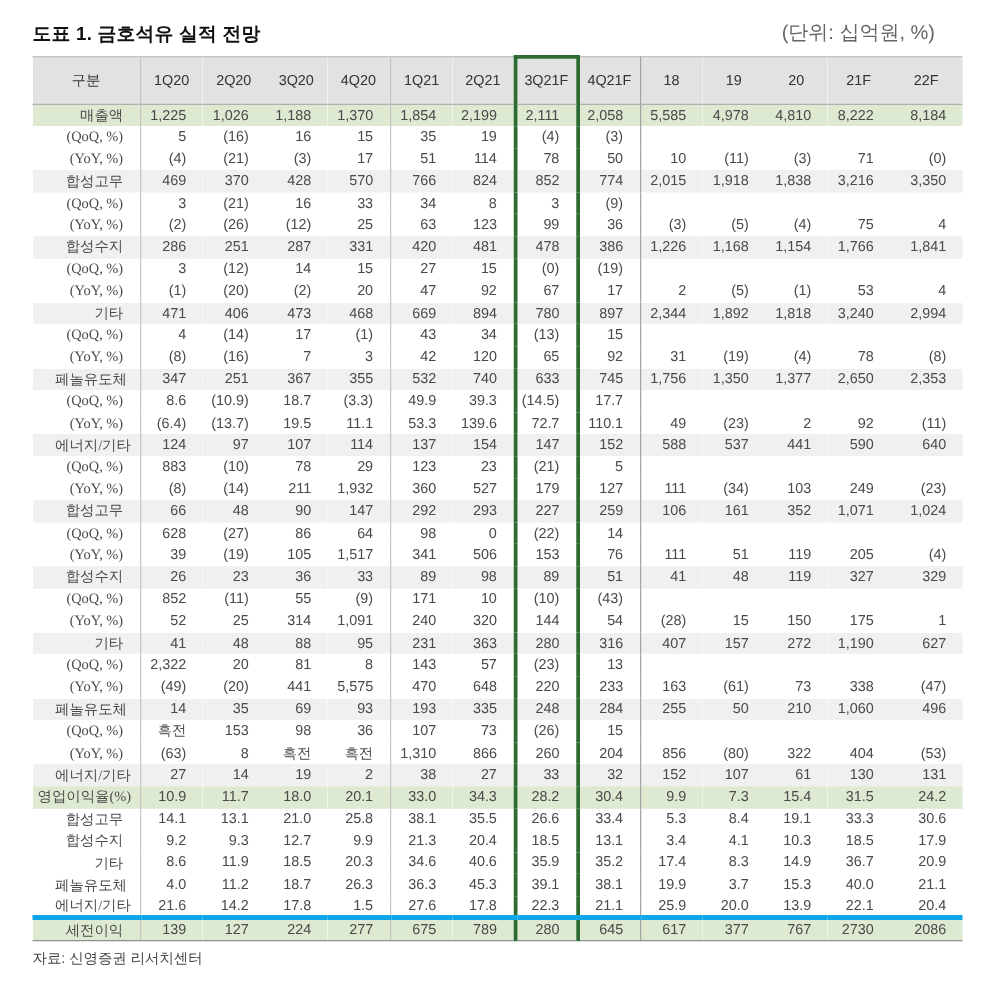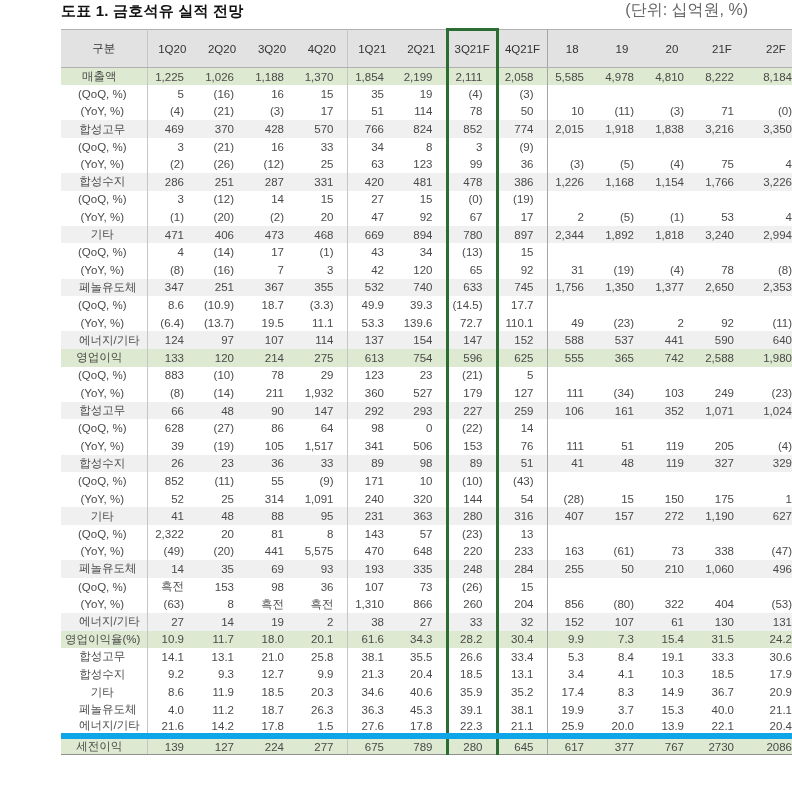--- a/index.html
+++ b/index.html
@@ -2,21 +2,21 @@
 <html><head>
 <meta charset="utf-8">
 <style>
   * { box-sizing: border-box; margin: 0; padding: 0; }
   html, body { background: #ffffff; }
   body {
     width: 792px;
     font-family: "Liberation Sans", "DejaVu Sans", sans-serif;
     color: #4a4a4a;
   }
-  .page { padding: 0 20px 10px 26px; margin-left: 35px; }
+  .page { padding: 16px 20px 10px 26px; }
 
   .title-row {
     display: flex;
     justify-content: space-between;
     align-items: flex-end;
     margin-bottom: 7px;
   }
   .title-row h1 {
     font-size: 15px;
     font-weight: bold;
@@ -46,30 +46,31 @@
   table.fin thead th {
     background: #e2e2e2;
     color: #333333;
     height: 38px;
     text-align: center;
     padding: 0 6px;
     border-top: 1px solid #b0b0b0;
     border-bottom: 1px solid #b0b0b0;
   }
   table.fin td.lbl {
-    text-align: center;
+    text-align: right;
     color: #4a4a4a;
+    font-family: Liberation Serif, serif;
   }
   .ind0 { padding-left: 4px  !important; }
   .ind1 { padding-left: 10px !important; }
   .ind2 { padding-left: 18px !important; }
 
   tr.r-green td { background: #dde9d0; }
   tr.r-gray  td { background: #f0f0f0; }
-  tr.r-top   td { border-top: 6px solid #0ea5e9; }
+  tr.r-top   td { border-top: 4px solid #0ea5e9; }
   table.fin tbody tr:last-child td { border-bottom: 1px solid #8f8f8f; }
 
   .sep-r      { border-right: 1px solid #c6c6c6; }
   .sep-dark   { border-right: 1px solid #a5a5a5; }
 
   
   .hl       { border-left: 3px solid #2c6b31 !important; border-right: 3px solid #2c6b31 !important; }
   .hl-top   { border-top: 3px solid #2c6b31 !important; }
   .hl-bot   { border-bottom: 3px solid #2c6b31 !important; }
 
@@ -227,21 +228,21 @@
           <td>287</td>
           <td class="sep-r">331</td>
           <td>420</td>
           <td>481</td>
           <td class="hl">478</td>
           <td class="sep-dark">386</td>
           <td>1,226</td>
           <td>1,168</td>
           <td>1,154</td>
           <td>1,766</td>
-          <td>3,226</td>
+          <td>1,841</td>
         </tr>
         <tr>
           <td class="lbl ind1 sep-r">(QoQ, %)</td>
           <td>3</td>
           <td>(12)</td>
           <td>14</td>
           <td class="sep-r">15</td>
           <td>27</td>
           <td>15</td>
           <td class="hl">(0)</td>
@@ -373,36 +374,20 @@
           <td>137</td>
           <td>154</td>
           <td class="hl">147</td>
           <td class="sep-dark">152</td>
           <td>588</td>
           <td>537</td>
           <td>441</td>
           <td>590</td>
           <td>640</td>
         </tr>
-        <tr class="r-green">
-          <td class="lbl ind0 sep-r">영업이익</td>
-          <td>133</td>
-          <td>120</td>
-          <td>214</td>
-          <td class="sep-r">275</td>
-          <td>613</td>
-          <td>754</td>
-          <td class="hl">596</td>
-          <td class="sep-dark">625</td>
-          <td>555</td>
-          <td>365</td>
-          <td>742</td>
-          <td>2,588</td>
-          <td>1,980</td>
-        </tr>
         <tr>
           <td class="lbl ind1 sep-r">(QoQ, %)</td>
           <td>883</td>
           <td>(10)</td>
           <td>78</td>
           <td class="sep-r">29</td>
           <td>123</td>
           <td>23</td>
           <td class="hl">(21)</td>
           <td class="sep-dark">5</td>
@@ -635,21 +620,21 @@
           <td>61</td>
           <td>130</td>
           <td>131</td>
         </tr>
         <tr class="r-green">
           <td class="lbl ind0 sep-r">영업이익율(%)</td>
           <td>10.9</td>
           <td>11.7</td>
           <td>18.0</td>
           <td class="sep-r">20.1</td>
-          <td>61.6</td>
+          <td>33.0</td>
           <td>34.3</td>
           <td class="hl">28.2</td>
           <td class="sep-dark">30.4</td>
           <td>9.9</td>
           <td>7.3</td>
           <td>15.4</td>
           <td>31.5</td>
           <td>24.2</td>
         </tr>
         <tr>
@@ -744,13 +729,14 @@
           <td class="sep-dark">645</td>
           <td>617</td>
           <td>377</td>
           <td>767</td>
           <td>2730</td>
           <td>2086</td>
         </tr>
       </tbody>
   </table>
 
+  <div class="source-note">자료: 신영증권 리서치센터</div>
 </div>
 
 </body></html>

